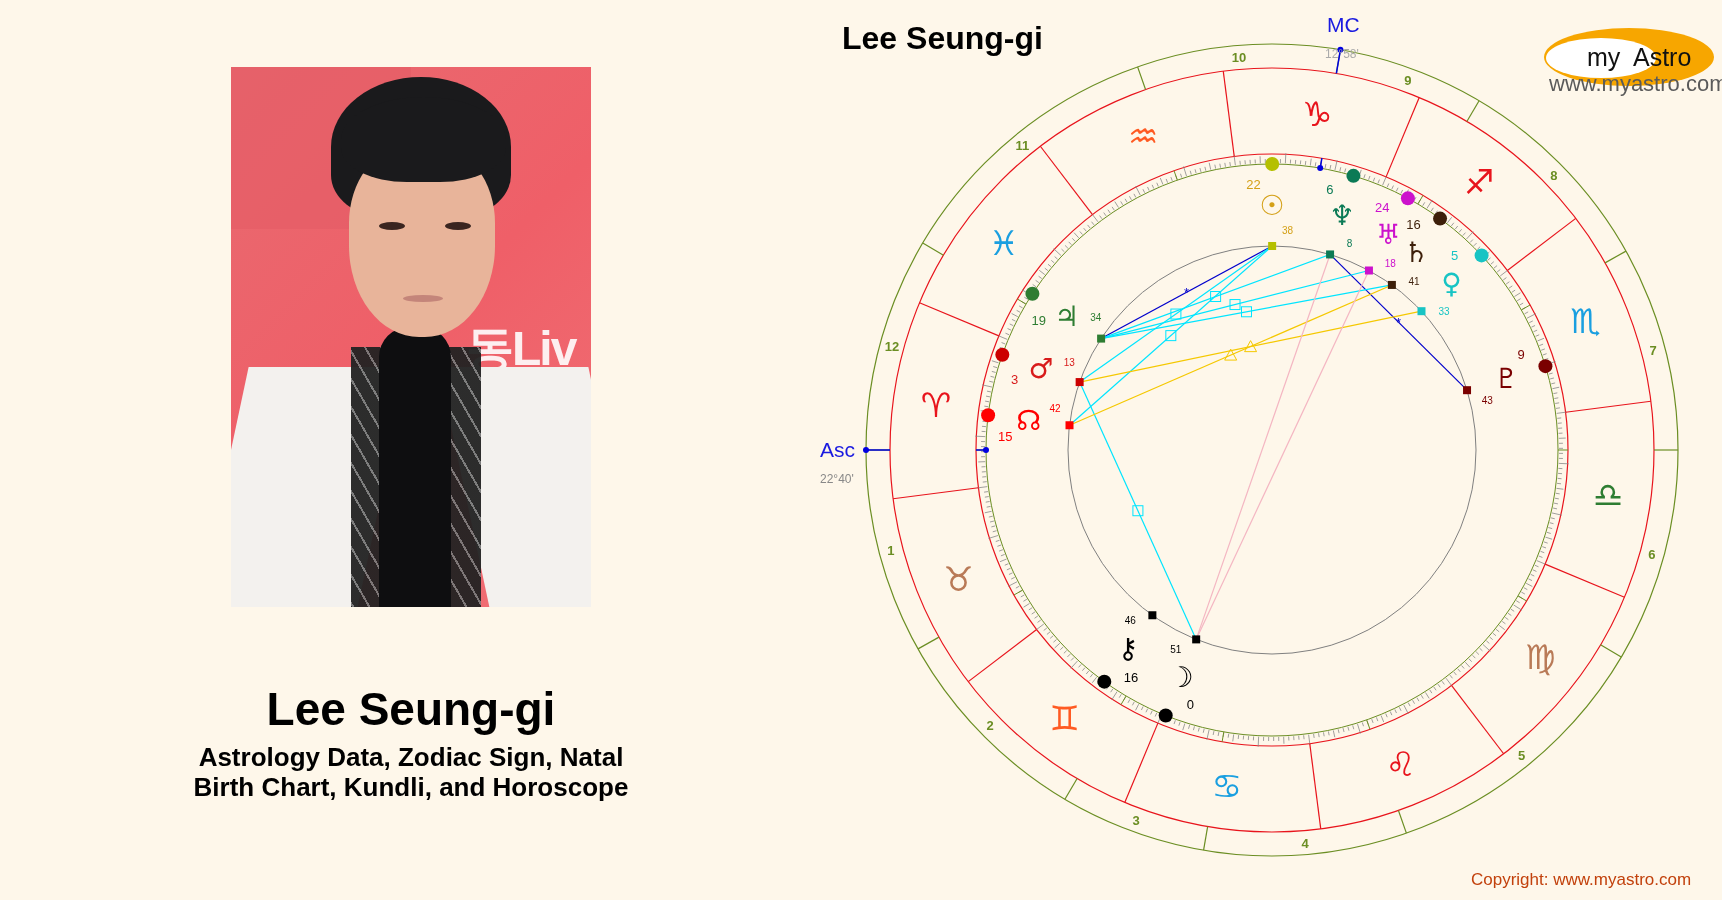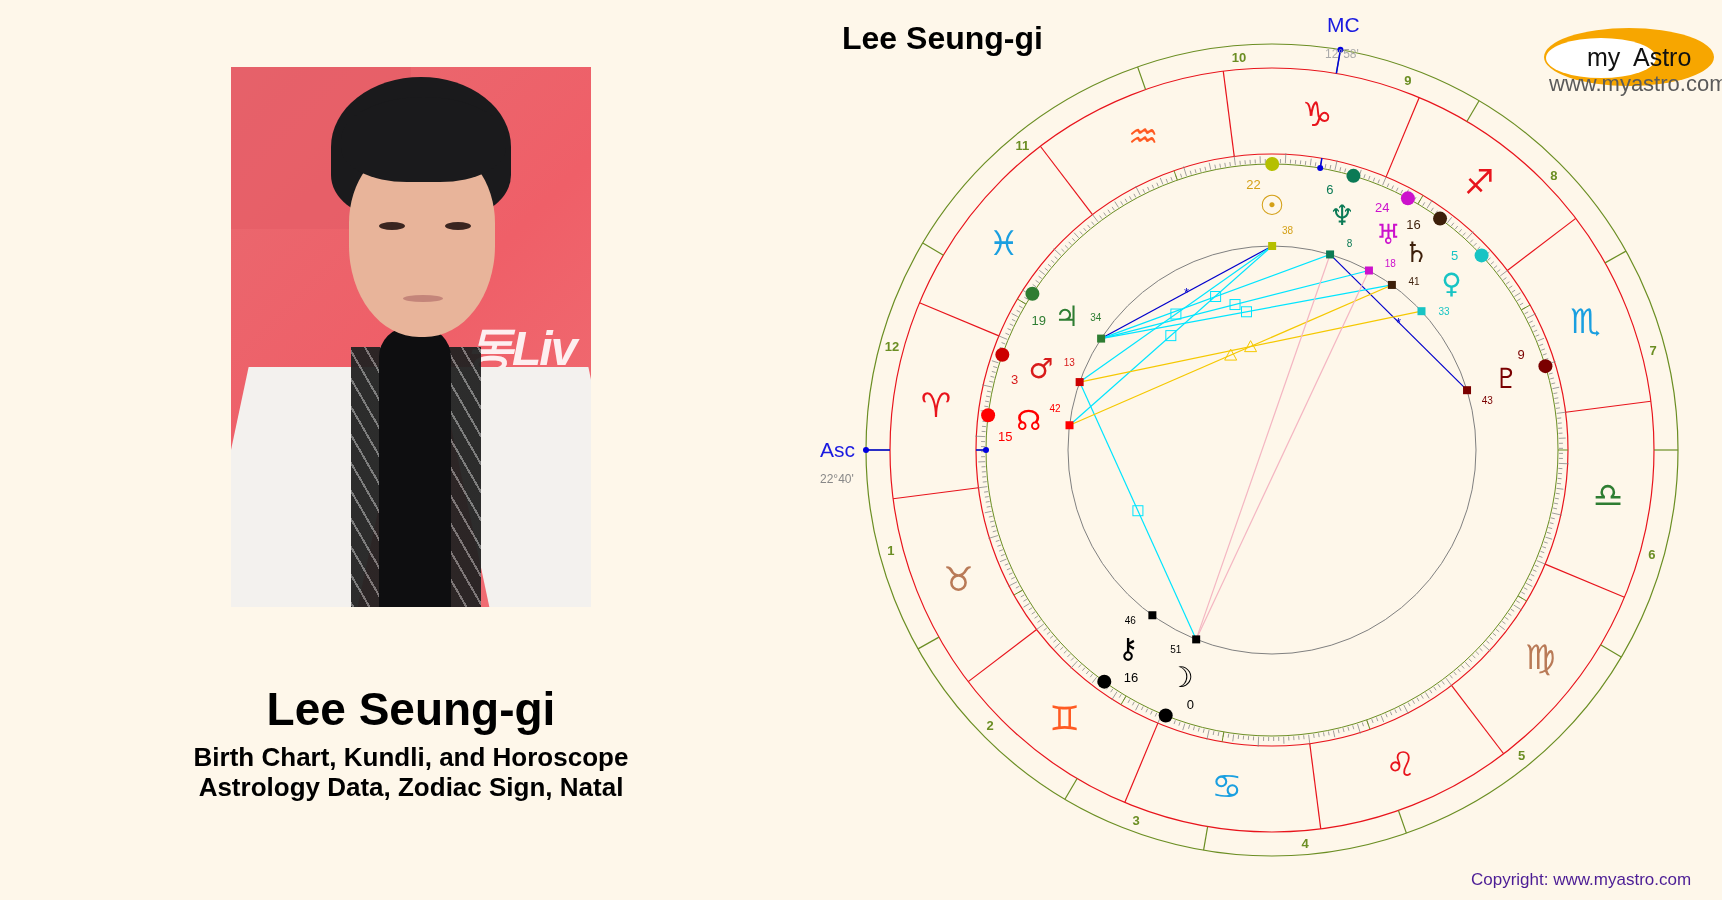--- a/index.html
+++ b/index.html
@@ -1,36 +1,36 @@
 <!DOCTYPE html>
 <html><head>
 <meta charset="utf-8">
 <style>
   html,body{margin:0;padding:0;}
   body{width:1722px;height:900px;background:#fef7ea;position:relative;overflow:hidden;font-family:"Liberation Sans",sans-serif;}
   .photo{position:absolute;left:231px;top:67px;width:360px;height:540px;overflow:hidden;background:#e9606a;}
   .photo .bg1{position:absolute;left:0;top:0;width:100%;height:100%;background:linear-gradient(135deg,#e86a70 0%,#ef5f68 50%,#f07075 100%);}
   .photo .bg2{position:absolute;left:0;top:0;width:50%;height:30%;background:#e55c65;opacity:.6;}
-  .photo .sign{position:absolute;left:235px;top:250px;color:#fff;font-size:48px;font-weight:bold;letter-spacing:-2px;opacity:.9;font-style:italic;}
+  .photo .sign{position:absolute;left:235px;top:250px;color:#fff;font-size:48px;font-weight:bold;letter-spacing:-2px;opacity:.9;}
   .hair{position:absolute;left:100px;top:10px;width:180px;height:140px;background:#1a1a1c;border-radius:50% 50% 30% 30%;}
   .face{position:absolute;left:118px;top:80px;width:146px;height:190px;background:#e8b49a;border-radius:40% 40% 48% 48%;}
   .fringe{position:absolute;left:110px;top:30px;width:165px;height:85px;background:#1a1a1c;border-radius:50% 50% 40% 40%;}
   .eye{position:absolute;top:155px;width:26px;height:8px;background:#3a2520;border-radius:50%;}
   .mouth{position:absolute;left:172px;top:228px;width:40px;height:7px;background:#c4857a;border-radius:50%;}
   .jacket-l{position:absolute;left:-10px;top:300px;width:160px;height:260px;background:#f3f1ee;transform:skewX(-12deg);}
   .jacket-r{position:absolute;left:235px;top:300px;width:150px;height:260px;background:#f3f1ee;transform:skewX(12deg);}
   .scarf{position:absolute;left:120px;top:280px;width:130px;height:270px;background:repeating-linear-gradient(60deg,#222 0 6px,#777 6px 8px,#222 8px 14px);opacity:.95;}
   .turtle{position:absolute;left:148px;top:260px;width:72px;height:280px;background:#0e0e10;border-radius:30px 30px 0 0;}
   .left-title{position:absolute;left:0;width:822px;text-align:center;color:#000;font-weight:bold;}
   .lt1{top:682px;font-size:46px;}
   .lt2{top:742px;font-size:26px;line-height:30px;}
   .chart-title{position:absolute;left:842px;top:20px;font-size:32px;font-weight:bold;color:#000;}
   .logo{position:absolute;left:1543px;top:27px;width:172px;height:60px;}
   .logo-url{position:absolute;left:1549px;top:71px;font-size:22px;color:#5a5a5a;}
-  .copyright{position:absolute;left:1471px;top:870px;font-size:17px;color:#4c1d95;}
+  .copyright{position:absolute;left:1471px;top:870px;font-size:17px;color:#c2410c;}
   svg.chart{position:absolute;left:0;top:0;}
 </style>
 </head>
 <body>
 
 <div class="photo">
   <div class="bg1"></div>
     <div class="bg2"></div>
   <div class="sign">동Liv</div>
   <div class="jacket-l"></div>
@@ -40,22 +40,22 @@
   <div class="hair"></div>
     <div class="face"></div>
     <div class="fringe"></div>
   <div class="eye" style="left:148px"></div>
     <div class="eye" style="left:214px"></div>
   <div class="mouth"></div>
 </div>
 
 <div class="left-title lt1">Lee Seung-gi</div>
 <div class="left-title lt2">
+  <div>Astrology Data, Zodiac Sign, Natal</div>
   <div>Birth Chart, Kundli, and Horoscope</div>
-  <div>Astrology Data, Zodiac Sign, Natal</div>
 </div>
 
 <div class="chart-title">Lee Seung-gi</div>
 
 <a class="logo">
   <svg width="172" height="60" viewBox="0 0 172 60">
     <ellipse cx="86" cy="30" rx="85" ry="29" fill="#f7a600"></ellipse>
     <ellipse cx="58" cy="31" rx="55" ry="20" fill="#ffffff"></ellipse>
     <text x="44" y="39" font-family="Liberation Sans, sans-serif" font-size="25" fill="#111">my</text>
     <text x="90" y="39" font-family="Liberation Sans, sans-serif" font-size="25" fill="#111">Astro</text>

